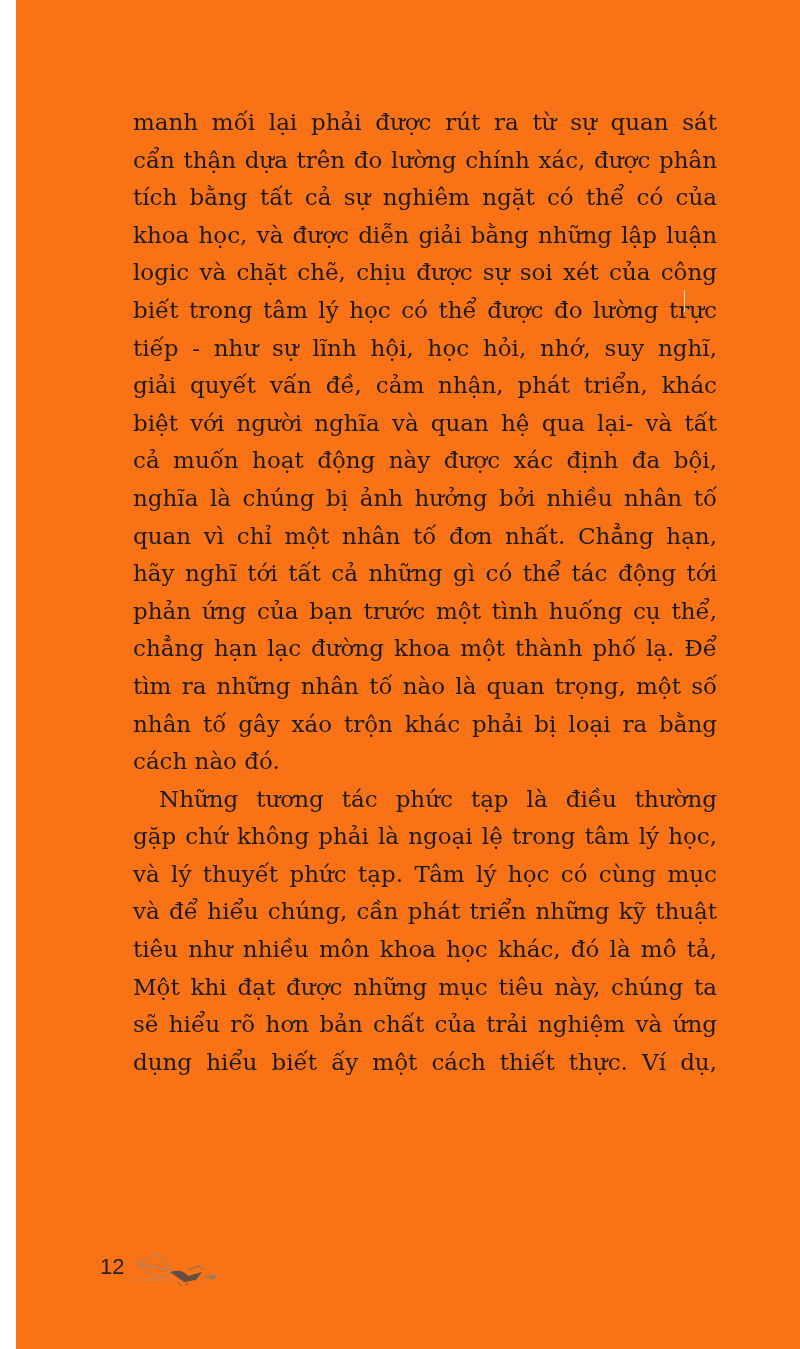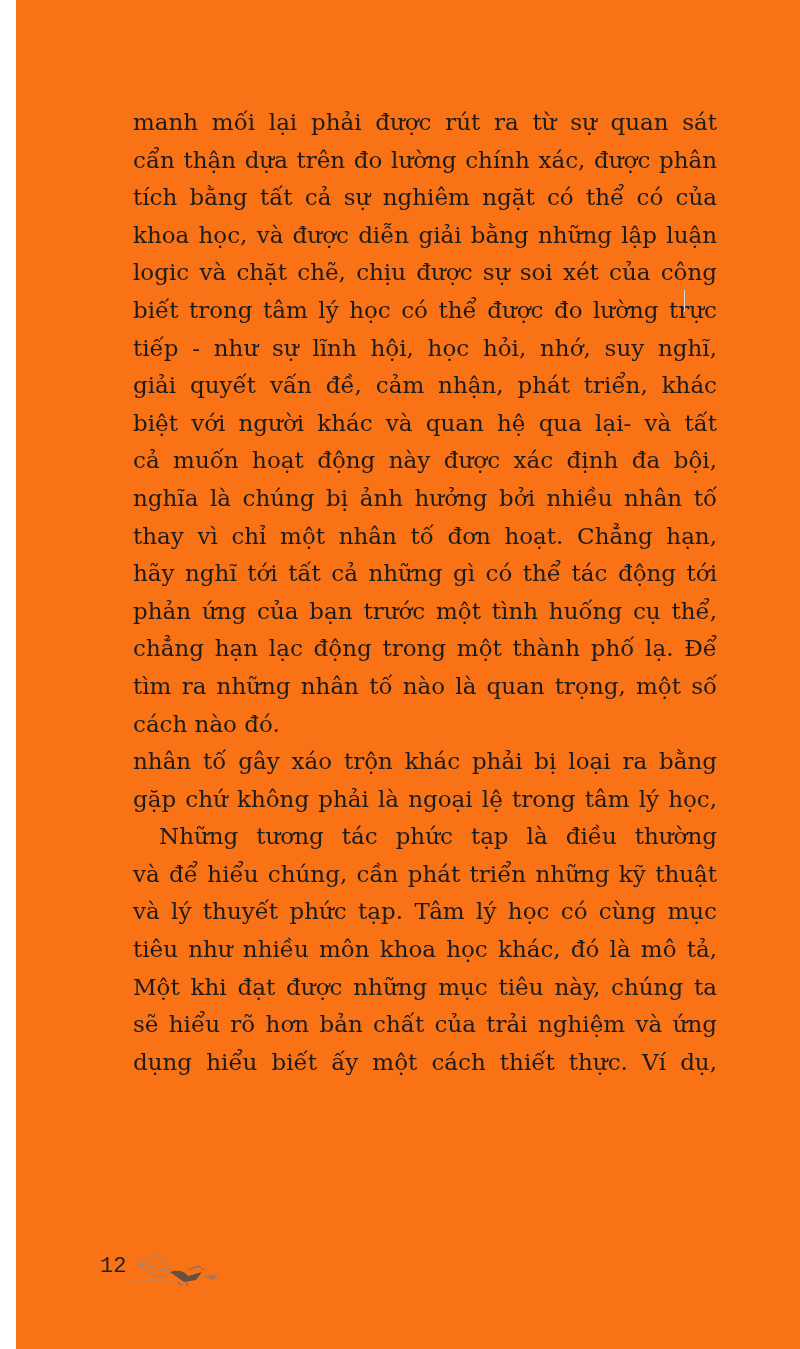--- a/index.html
+++ b/index.html
@@ -52,21 +52,21 @@
       position: absolute;
       left: 84px;
       top: 1250px;
       height: 40px;
       width: 160px;
     }
     .page-number {
       position: absolute;
       left: 0;
       top: 4px;
-      font-family: Liberation Mono, monospace;
+      font-family: Liberation Sans, sans-serif;
       font-size: 22px;
       color: #222;
       letter-spacing: 0px;
     }
     .ornament {
       position: absolute;
       left: 30px;
       top: 0;
       width: 110px;
       height: 38px;
@@ -86,37 +86,37 @@
 
     <div>
       <span class="line">manh mối lại phải được rút ra từ sự quan sát</span>
       <span class="line">cẩn thận dựa trên đo lường chính xác, được phân</span>
       <span class="line">tích bằng tất cả sự nghiêm ngặt có thể có của</span>
       <span class="line">khoa học, và được diễn giải bằng những lập luận</span>
       <span class="line">logic và chặt chẽ, chịu được sự soi xét của công</span>
       <span class="line">biết trong tâm lý học có thể được đo lường trực</span>
       <span class="line">tiếp - như sự lĩnh hội, học hỏi, nhớ, suy nghĩ,</span>
       <span class="line">giải quyết vấn đề, cảm nhận, phát triển, khác</span>
-      <span class="line">biệt với người khác và quan hệ qua lại- và tất</span>
+      <span class="line">biệt với người nghĩa và quan hệ qua lại- và tất</span>
       <span class="line"><span>cả muốn hoạt động này được </span><span class="em">xác định đa bội</span><span>,</span></span>
       <span class="line">nghĩa là chúng bị ảnh hưởng bởi nhiều nhân tố</span>
-      <span class="line">thay vì chỉ một nhân tố đơn hoạt. Chẳng hạn,</span>
+      <span class="line">quan vì chỉ một nhân tố đơn nhất. Chẳng hạn,</span>
       <span class="line">hãy nghĩ tới tất cả những gì có thể tác động tới</span>
       <span class="line">phản ứng của bạn trước một tình huống cụ thể,</span>
-      <span class="line">chẳng hạn lạc động trong một thành phố lạ. Để</span>
+      <span class="line">chẳng hạn lạc đường khoa một thành phố lạ. Để</span>
       <span class="line">tìm ra những nhân tố nào là quan trọng, một số</span>
+      <span class="line">nhân tố gây xáo trộn khác phải bị loại ra bằng</span>
       <span class="line last">cách nào đó.</span>
-      <span class="line">nhân tố gây xáo trộn khác phải bị loại ra bằng</span>
     </div>
 
     <div>
+      <span class="line indent">Những tương tác phức tạp là điều thường</span>
       <span class="line">gặp chứ không phải là ngoại lệ trong tâm lý học,</span>
-      <span class="line indent">Những tương tác phức tạp là điều thường</span>
+      <span class="line">và lý thuyết phức tạp. Tâm lý học có cùng mục</span>
       <span class="line">và để hiểu chúng, cần phát triển những kỹ thuật</span>
-      <span class="line">và lý thuyết phức tạp. Tâm lý học có cùng mục</span>
       <span class="line">tiêu như nhiều môn khoa học khác, đó là mô tả,</span>
       <span class="line">Một khi đạt được những mục tiêu này, chúng ta</span>
       <span class="line">sẽ hiểu rõ hơn bản chất của trải nghiệm và ứng</span>
       <span class="line">dụng hiểu biết ấy một cách thiết thực. Ví dụ,</span>
     </div>
 
   </div>
 
   <div class="margin-mark" style="left:668px; top:290px; height:22px;"></div>
   <div class="margin-mark" style="left:791px; top:915px; height:22px;"></div>

